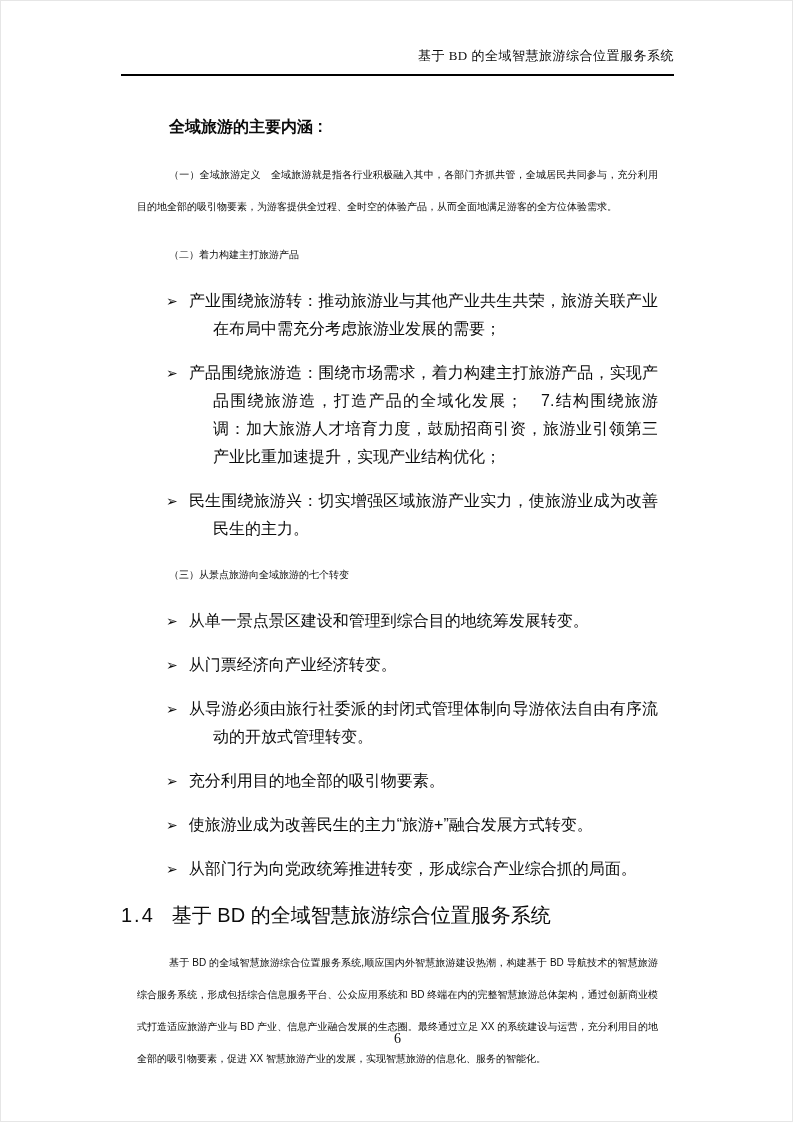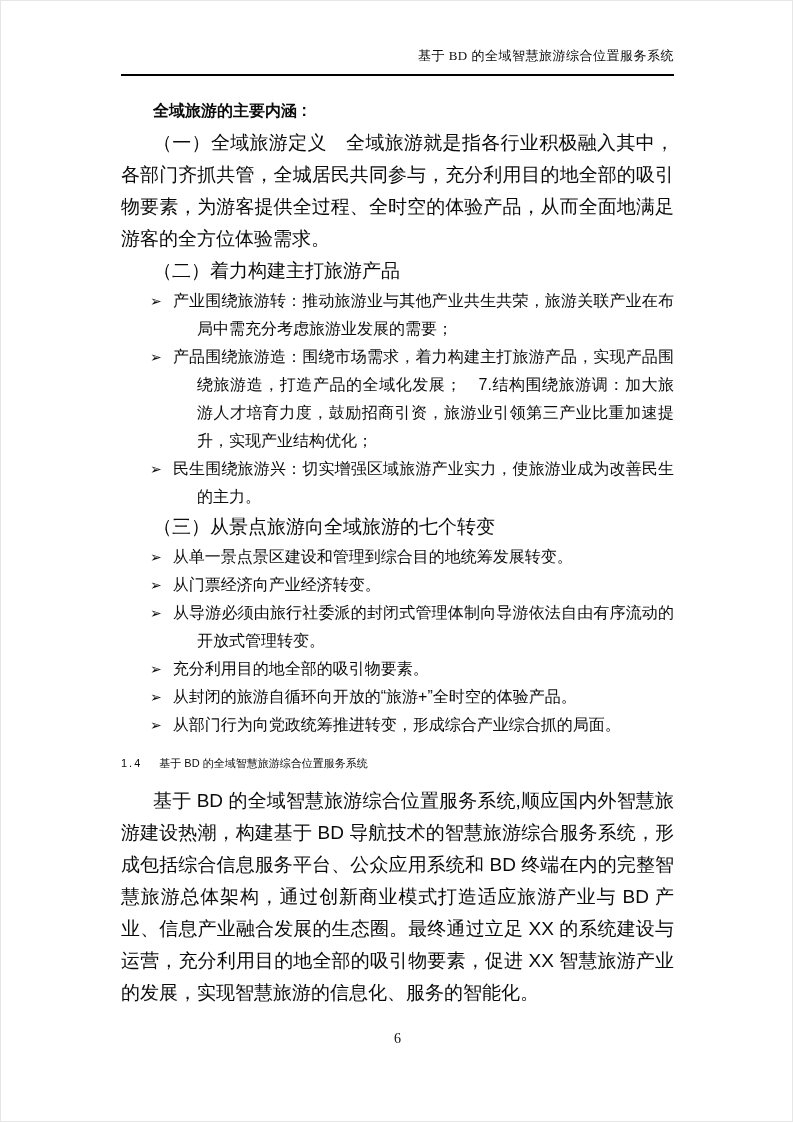--- a/index.html
+++ b/index.html
@@ -29,48 +29,48 @@
   }
 
   .doc-body {
     position: absolute;
     left: 120px;
     top: 94px;
     width: 553px;
     text-align: justify;
   }
 
-  .block { margin: 0; }
+  .block { margin: 16px; }
 
   .heading-bold {
     font-size: 16px;
     line-height: 32px;
     text-indent: 32px;
     font-weight: bold;
   }
 
   .paragraph {
-    font-size: 19px;
+    font-size: 10px;
     line-height: 32px;
     text-indent: 32px;
   }
 
   .bullet {
     font-size: 16px;
     line-height: 28px;
     padding-left: 76px;
     text-indent: -47px;
   }
   .bullet .marker {
     font-size: 14px;
     margin-right: 11px;
   }
 
   .section-heading {
-    font-size: 11px;
+    font-size: 20px;
     line-height: 32px;
     text-indent: 0;
     margin: 8px 0 6px 0;
     text-align: left;
   }
   .section-heading .secnum {
     margin-right: 17px;
     letter-spacing: 2px;
   }
 
@@ -94,19 +94,19 @@
     <div class="block paragraph">（一）全域旅游定义　全域旅游就是指各行业积极融入其中，各部门齐抓共管，全城居民共同参与，充分利用目的地全部的吸引物要素，为游客提供全过程、全时空的体验产品，从而全面地满足游客的全方位体验需求。</div>
     <div class="block paragraph">（二）着力构建主打旅游产品</div>
     <div class="block bullet"><span class="marker">➢</span><span>产业围绕旅游转：推动旅游业与其他产业共生共荣，旅游关联产业在布局中需充分考虑旅游业发展的需要；</span></div>
     <div class="block bullet"><span class="marker">➢</span><span>产品围绕旅游造：围绕市场需求，着力构建主打旅游产品，实现产品围绕旅游造，打造产品的全域化发展；　7.结构围绕旅游调：加大旅游人才培育力度，鼓励招商引资，旅游业引领第三产业比重加速提升，实现产业结构优化；</span></div>
     <div class="block bullet"><span class="marker">➢</span><span>民生围绕旅游兴：切实增强区域旅游产业实力，使旅游业成为改善民生的主力。</span></div>
     <div class="block paragraph">（三）从景点旅游向全域旅游的七个转变</div>
     <div class="block bullet"><span class="marker">➢</span><span>从单一景点景区建设和管理到综合目的地统筹发展转变。</span></div>
     <div class="block bullet"><span class="marker">➢</span><span>从门票经济向产业经济转变。</span></div>
     <div class="block bullet"><span class="marker">➢</span><span>从导游必须由旅行社委派的封闭式管理体制向导游依法自由有序流动的开放式管理转变。</span></div>
     <div class="block bullet"><span class="marker">➢</span><span>充分利用目的地全部的吸引物要素。</span></div>
-    <div class="block bullet"><span class="marker">➢</span><span>从封闭的旅游自循环向开放的“旅游+”全时空的体验产品。</span></div>
+    <div class="block bullet"><span class="marker">➢</span><span>使旅游业成为改善民生的主力“旅游+”融合发展方式转变。</span></div>
     <div class="block bullet"><span class="marker">➢</span><span>从部门行为向党政统筹推进转变，形成综合产业综合抓的局面。</span></div>
     <div class="block section-heading"><span class="secnum">1.4</span><span>基于 BD 的全域智慧旅游综合位置服务系统</span></div>
     <div class="block paragraph">基于 BD 的全域智慧旅游综合位置服务系统,顺应国内外智慧旅游建设热潮，构建基于 BD 导航技术的智慧旅游综合服务系统，形成包括综合信息服务平台、公众应用系统和 BD 终端在内的完整智慧旅游总体架构，通过创新商业模式打造适应旅游产业与 BD 产业、信息产业融合发展的生态圈。最终通过立足 XX 的系统建设与运营，充分利用目的地全部的吸引物要素，促进 XX 智慧旅游产业的发展，实现智慧旅游的信息化、服务的智能化。</div>
   </div>
 
 <div class="page-footer">6</div>
 
 </body></html>

